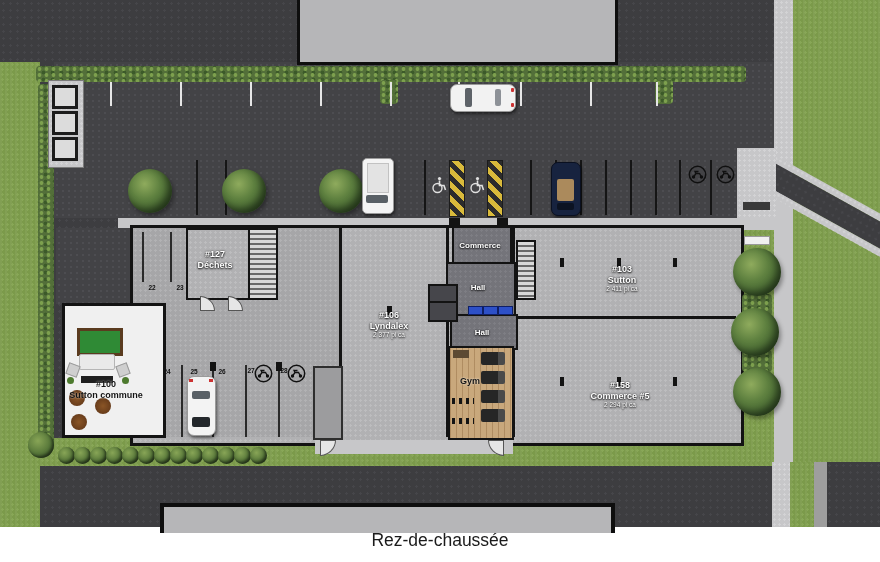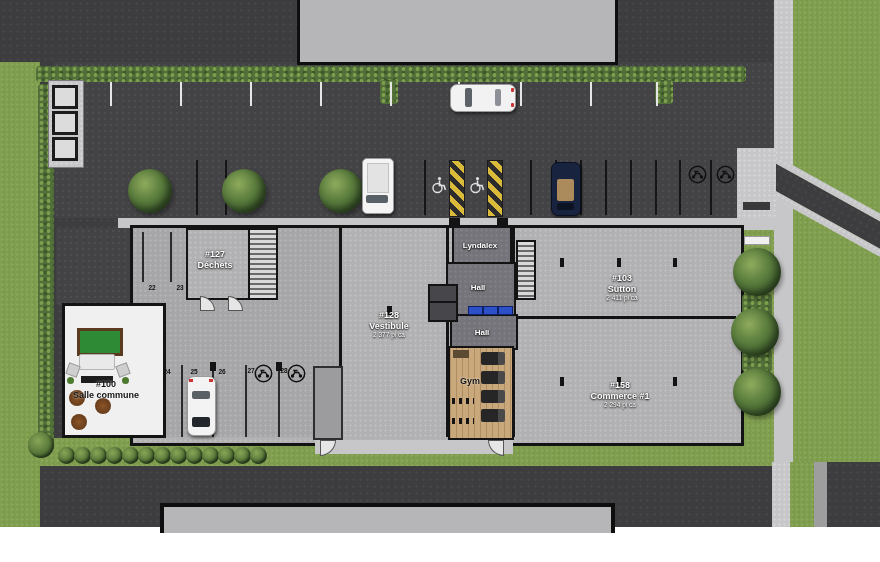--- a/index.html
+++ b/index.html
@@ -212,67 +212,67 @@
     <div class="abs" style="left:4px;top:14px;width:18px;height:8px;background:#596066;border-radius:2px"></div>
     <div class="abs" style="left:4px;top:40px;width:18px;height:10px;background:#23272b;border-radius:2px"></div>
     <div class="abs" style="left:1px;top:2px;width:4px;height:3px;background:#c33"></div>
     <div class="abs" style="left:21px;top:2px;width:4px;height:3px;background:#c33"></div>
   </div>
   <div class="abs" style="left:313px;top:366px;width:26px;height:70px;background:#9c9c9e;border:2px solid #2e2e2e"></div>
   <div class="abs" style="left:114px;top:406px;width:44px;height:17px;background:#242424"></div>
 
   <div class="abs wall" style="left:387px;top:306px;width:5px;height:9px"></div>
   <div class="lbl white" style="left:389px;top:324px">
-    <span class="num">#128</span>
-    <span class="nm">Vestibule</span>
+    <span class="num">#106</span>
+    <span class="nm">Lyndalex</span>
     <span class="ar">2 377 pi ca</span>
   </div>
 
   <div class="abs corefloor" style="left:452px;top:226px;width:56px;height:36px;border:2.5px solid #131313"></div>
   <div class="abs corefloor" style="left:446px;top:262px;width:66px;height:50px;border:2.5px solid #131313"></div>
   <div class="abs corefloor" style="left:450px;top:314px;width:64px;height:32px;border:2.5px solid #131313"></div>
   <div class="abs" style="left:428px;top:284px;width:26px;height:17px;background:#46464b;border:2px solid #131313"></div>
   <div class="abs" style="left:428px;top:301px;width:26px;height:17px;background:#46464b;border:2px solid #131313"></div>
   <div class="abs" style="left:468px;top:306px;width:13px;height:7px;background:#2d50c8;border:1px solid #0f1f66"></div>
   <div class="abs" style="left:483px;top:306px;width:13px;height:7px;background:#2d50c8;border:1px solid #0f1f66"></div>
   <div class="abs" style="left:498px;top:306px;width:13px;height:7px;background:#2d50c8;border:1px solid #0f1f66"></div>
   <div class="abs stairsV" style="left:516px;top:240px;width:16px;height:56px;border:2px solid #131313"></div>
   <div class="abs wall" style="left:449px;top:218px;width:11px;height:9px"></div>
   <div class="abs wall" style="left:497px;top:218px;width:11px;height:9px"></div>
-  <div class="lbl white" style="left:480px;top:243px"><span class="hall-lbl">Lyndalex</span></div>
+  <div class="lbl white" style="left:480px;top:243px"><span class="hall-lbl">Commerce</span></div>
   <div class="lbl white" style="left:478px;top:285px"><span class="hall-lbl">Hall</span></div>
   <div class="lbl white" style="left:482px;top:330px"><span class="hall-lbl">Hall</span></div>
 
   <div class="abs wood" style="left:448px;top:346px;width:62px;height:90px;border:2.5px solid #131313">
     <div class="abs" style="left:31px;top:4px;width:24px;height:13px;background:linear-gradient(90deg,#262626 0 70%,#4a4a4a 70%);border-radius:2px"></div>
     <div class="abs" style="left:31px;top:23px;width:24px;height:13px;background:linear-gradient(90deg,#262626 0 70%,#4a4a4a 70%);border-radius:2px"></div>
     <div class="abs" style="left:31px;top:42px;width:24px;height:13px;background:linear-gradient(90deg,#262626 0 70%,#4a4a4a 70%);border-radius:2px"></div>
     <div class="abs" style="left:31px;top:61px;width:24px;height:13px;background:linear-gradient(90deg,#262626 0 70%,#4a4a4a 70%);border-radius:2px"></div>
     <div class="abs" style="left:3px;top:2px;width:16px;height:8px;background:#5d4a33"></div>
     <div class="abs" style="left:2px;top:50px;width:22px;height:6px;background:repeating-linear-gradient(90deg,#141414 0 3px,transparent 3px 7px)"></div>
     <div class="abs" style="left:2px;top:70px;width:22px;height:6px;background:repeating-linear-gradient(90deg,#141414 0 3px,transparent 3px 7px)"></div>
   </div>
   <div class="lbl dark" style="left:470px;top:381px">
       <span class="nm">Gym</span>
     </div>
 
   <div class="abs wall" style="left:560px;top:258px;width:4px;height:9px"></div>
   <div class="abs wall" style="left:617px;top:258px;width:4px;height:9px"></div>
   <div class="abs wall" style="left:673px;top:258px;width:4px;height:9px"></div>
-  <div class="lbl white" style="left:622px;top:287px">
+  <div class="lbl white" style="left:622px;top:278px">
     <span class="num">#103</span>
     <span class="nm">Sutton</span>
     <span class="ar">2 411 pi ca</span>
   </div>
   <div class="abs wall" style="left:560px;top:377px;width:4px;height:9px"></div>
   <div class="abs wall" style="left:617px;top:377px;width:4px;height:9px"></div>
   <div class="abs wall" style="left:673px;top:377px;width:4px;height:9px"></div>
   <div class="lbl white" style="left:620px;top:394px">
     <span class="num">#158</span>
-    <span class="nm">Commerce #1</span>
+    <span class="nm">Commerce #5</span>
     <span class="ar">2 294 pi ca</span>
   </div>
 
   <div class="lbl white" style="left:215px;top:260px">
     <span class="num">#127</span>
     <span class="nm">Déchets</span>
   </div>
 
   <div class="abs" style="left:62px;top:303px;width:98px;height:129px;background:#f0f0f0;border:3px solid #131313">
     <div class="abs" style="left:12px;top:22px;width:40px;height:22px;background:#2f8a35;border:3px solid #5a3b1f"></div>
@@ -281,21 +281,21 @@
     <div class="abs" style="left:52px;top:58px;width:10px;height:10px;background:#cfcfcf;border:1px solid #9a9a9a;transform:rotate(-20deg)"></div>
     <div class="abs" style="left:2px;top:71px;width:7px;height:7px;border-radius:50%;background:#4d7a2e"></div>
     <div class="abs" style="left:57px;top:71px;width:7px;height:7px;border-radius:50%;background:#4d7a2e"></div>
     <div class="abs" style="left:16px;top:70px;width:32px;height:7px;background:#1e1e1e"></div>
     <div class="abs" style="left:4px;top:84px;width:16px;height:16px;border-radius:50%;background:radial-gradient(circle,#8a5526,#5a3216)"></div>
     <div class="abs" style="left:30px;top:92px;width:16px;height:16px;border-radius:50%;background:radial-gradient(circle,#8a5526,#5a3216)"></div>
     <div class="abs" style="left:6px;top:108px;width:16px;height:16px;border-radius:50%;background:radial-gradient(circle,#8a5526,#5a3216)"></div>
   </div>
   <div class="lbl dark" style="left:106px;top:390px">
     <span class="num">#100</span>
-    <span class="nm">Salle commune</span>
+    <span class="nm">Sutton commune</span>
   </div>
 
   <div class="abs concrete joints" style="left:315px;top:440px;width:198px;height:14px"></div>
   <div class="abs door" style="left:320px;top:440px;width:14px;height:14px;border-radius:0 0 100% 0"></div>
   <div class="abs door" style="left:488px;top:440px;width:14px;height:14px;border-radius:0 0 0 100%"></div>
 
   <div class="abs bush" style="left:58px;top:447px;width:17px;height:17px"></div>
   <div class="abs bush" style="left:74px;top:447px;width:17px;height:17px"></div>
   <div class="abs bush" style="left:90px;top:447px;width:17px;height:17px"></div>
   <div class="abs bush" style="left:106px;top:447px;width:17px;height:17px"></div>
@@ -309,14 +309,15 @@
   <div class="abs bush" style="left:234px;top:447px;width:17px;height:17px"></div>
   <div class="abs bush" style="left:250px;top:447px;width:17px;height:17px"></div>
 
   <div class="abs hedge" style="left:742px;top:294px;width:30px;height:22px"></div>
   <div class="abs hedge" style="left:742px;top:350px;width:30px;height:22px"></div>
   <div class="abs" style="left:744px;top:236px;width:24px;height:7px;background:#f0f0f0;border:1px solid #999"></div>
   <div class="abs tree" style="left:733px;top:248px;width:48px;height:48px"></div>
   <div class="abs tree" style="left:731px;top:308px;width:48px;height:48px"></div>
   <div class="abs tree" style="left:733px;top:368px;width:48px;height:48px"></div>
 
+  <div class="caption">Rez-de-chaussée</div>
 
 </div>
 
 </body></html>

